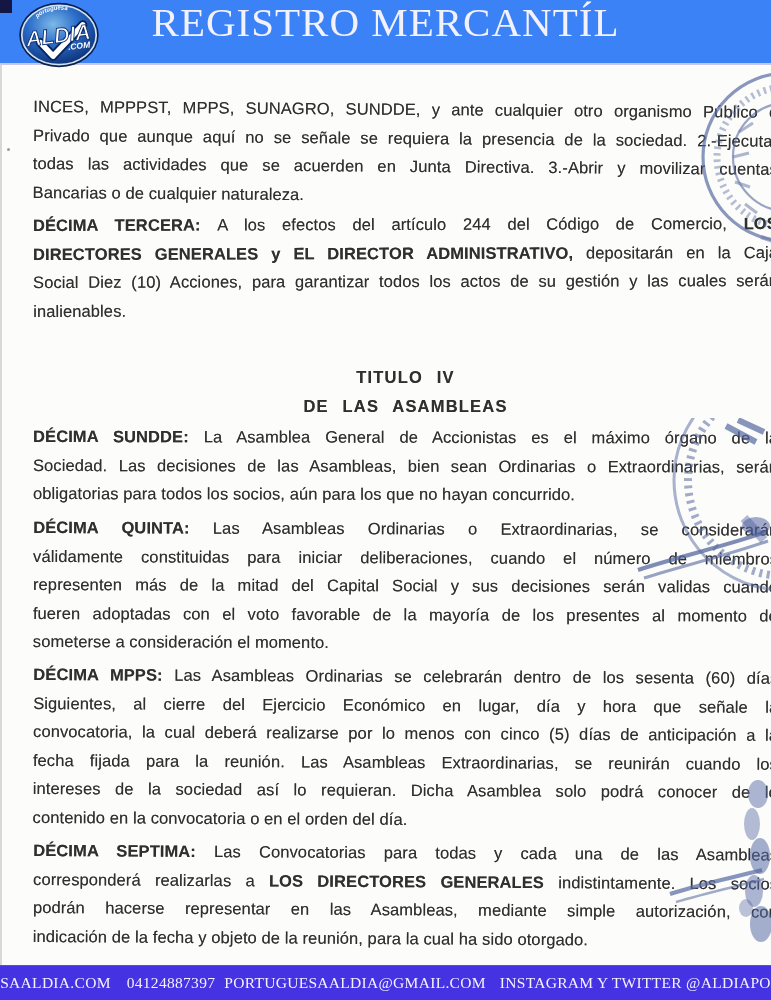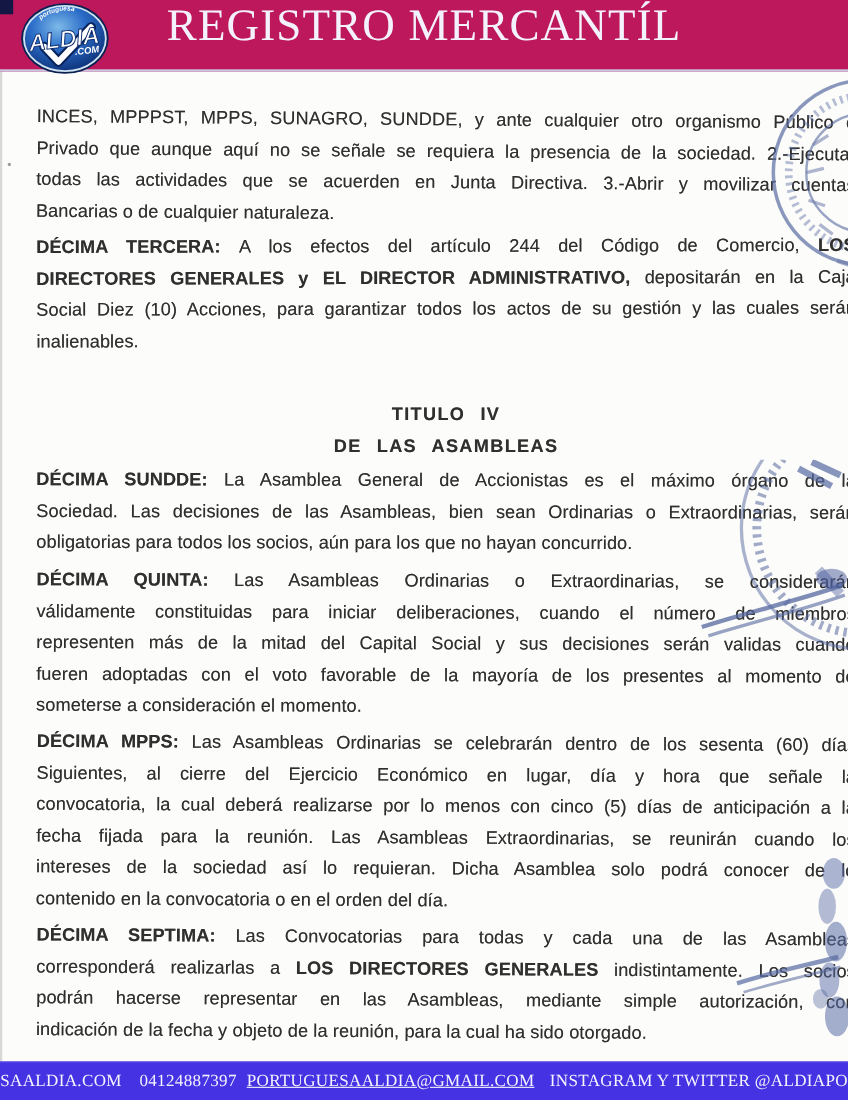--- a/index.html
+++ b/index.html
@@ -1,19 +1,19 @@
 <!DOCTYPE html>
 <html><head>
 <meta charset="utf-8">
 <style>
   html,body{margin:0;padding:0;}
   .page{position:relative;width:771px;height:1000px;overflow:hidden;background:#fcfcfa;
         font-family:"Liberation Sans","DejaVu Sans",sans-serif;}
   
-  .banner{position:absolute;top:0;left:0;right:0;height:63px;background:#be185d;
+  .banner{position:absolute;top:0;left:0;right:0;height:63px;background:#3b82f6;
           border-bottom:2px solid #c9c6e2;z-index:3;}
   .corner-square{position:absolute;top:0;left:0;width:12px;height:13px;background:#141743;z-index:4;}
   .title{position:absolute;top:0;left:0;right:0;text-align:center;color:#f3f1fb;
          font-family:"Liberation Serif","DejaVu Serif",serif;font-size:41px;font-weight:400;
          letter-spacing:1px;line-height:44px;white-space:nowrap;}
   .date{position:absolute;top:40px;left:0;right:0;text-align:center;color:#efecf9;
         font-family:"Liberation Serif","DejaVu Serif",serif;font-size:20px;line-height:21px;
         letter-spacing:.5px;white-space:nowrap;}
   .logo{position:absolute;left:15px;top:2px;width:88px;height:66px;z-index:5;}
   
@@ -42,21 +42,21 @@
   .stamp{position:absolute;right:0;z-index:2;filter:blur(.4px);pointer-events:none;}
   .stamp-a{top:62px;}
   .stamp-b{top:418px;}
   .stamp-c{top:776px;}
   
   .footer{position:absolute;left:0;right:0;bottom:0;height:34px;background:#4432e3;
           display:flex;align-items:center;justify-content:center;color:#f4f2fc;
           font-family:"Liberation Serif","DejaVu Serif",serif;font-size:15.5px;
           letter-spacing:.3px;white-space:nowrap;z-index:3;border-top:1px solid #5a49e8;}
   .footer .sep-lg{margin-left:16px;}
-  .footer .sep-sm{margin-left:9px;text-decoration:underline;}
+  .footer .sep-sm{margin-left:9px;}
   .footer .sep-md{margin-left:14px;}
 </style>
 </head>
 <body>
 
 <div class="page">
 
   <div class="banner">
     <div class="title">REGISTRO MERCANTÍL</div>
   </div>

